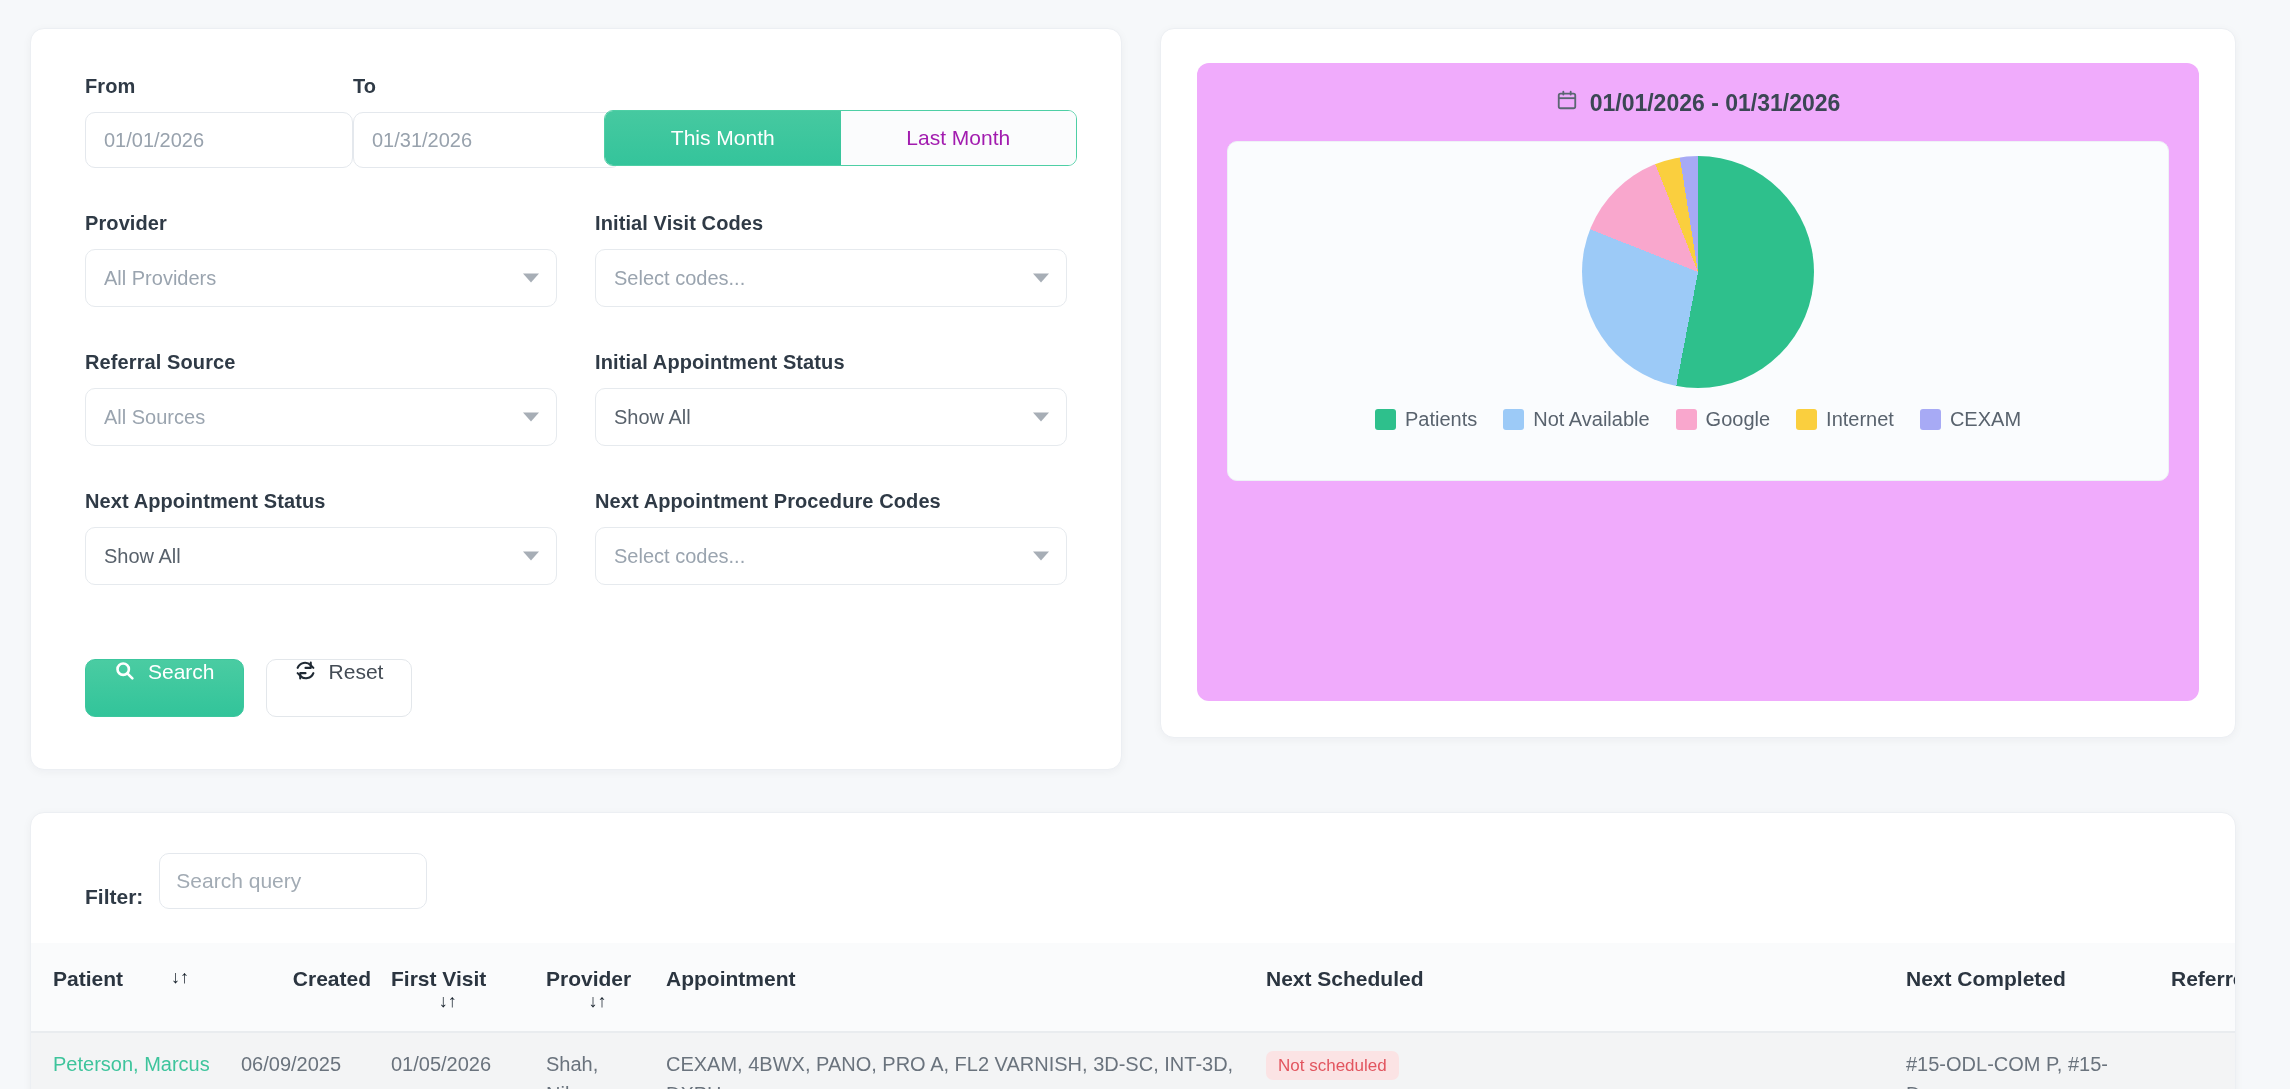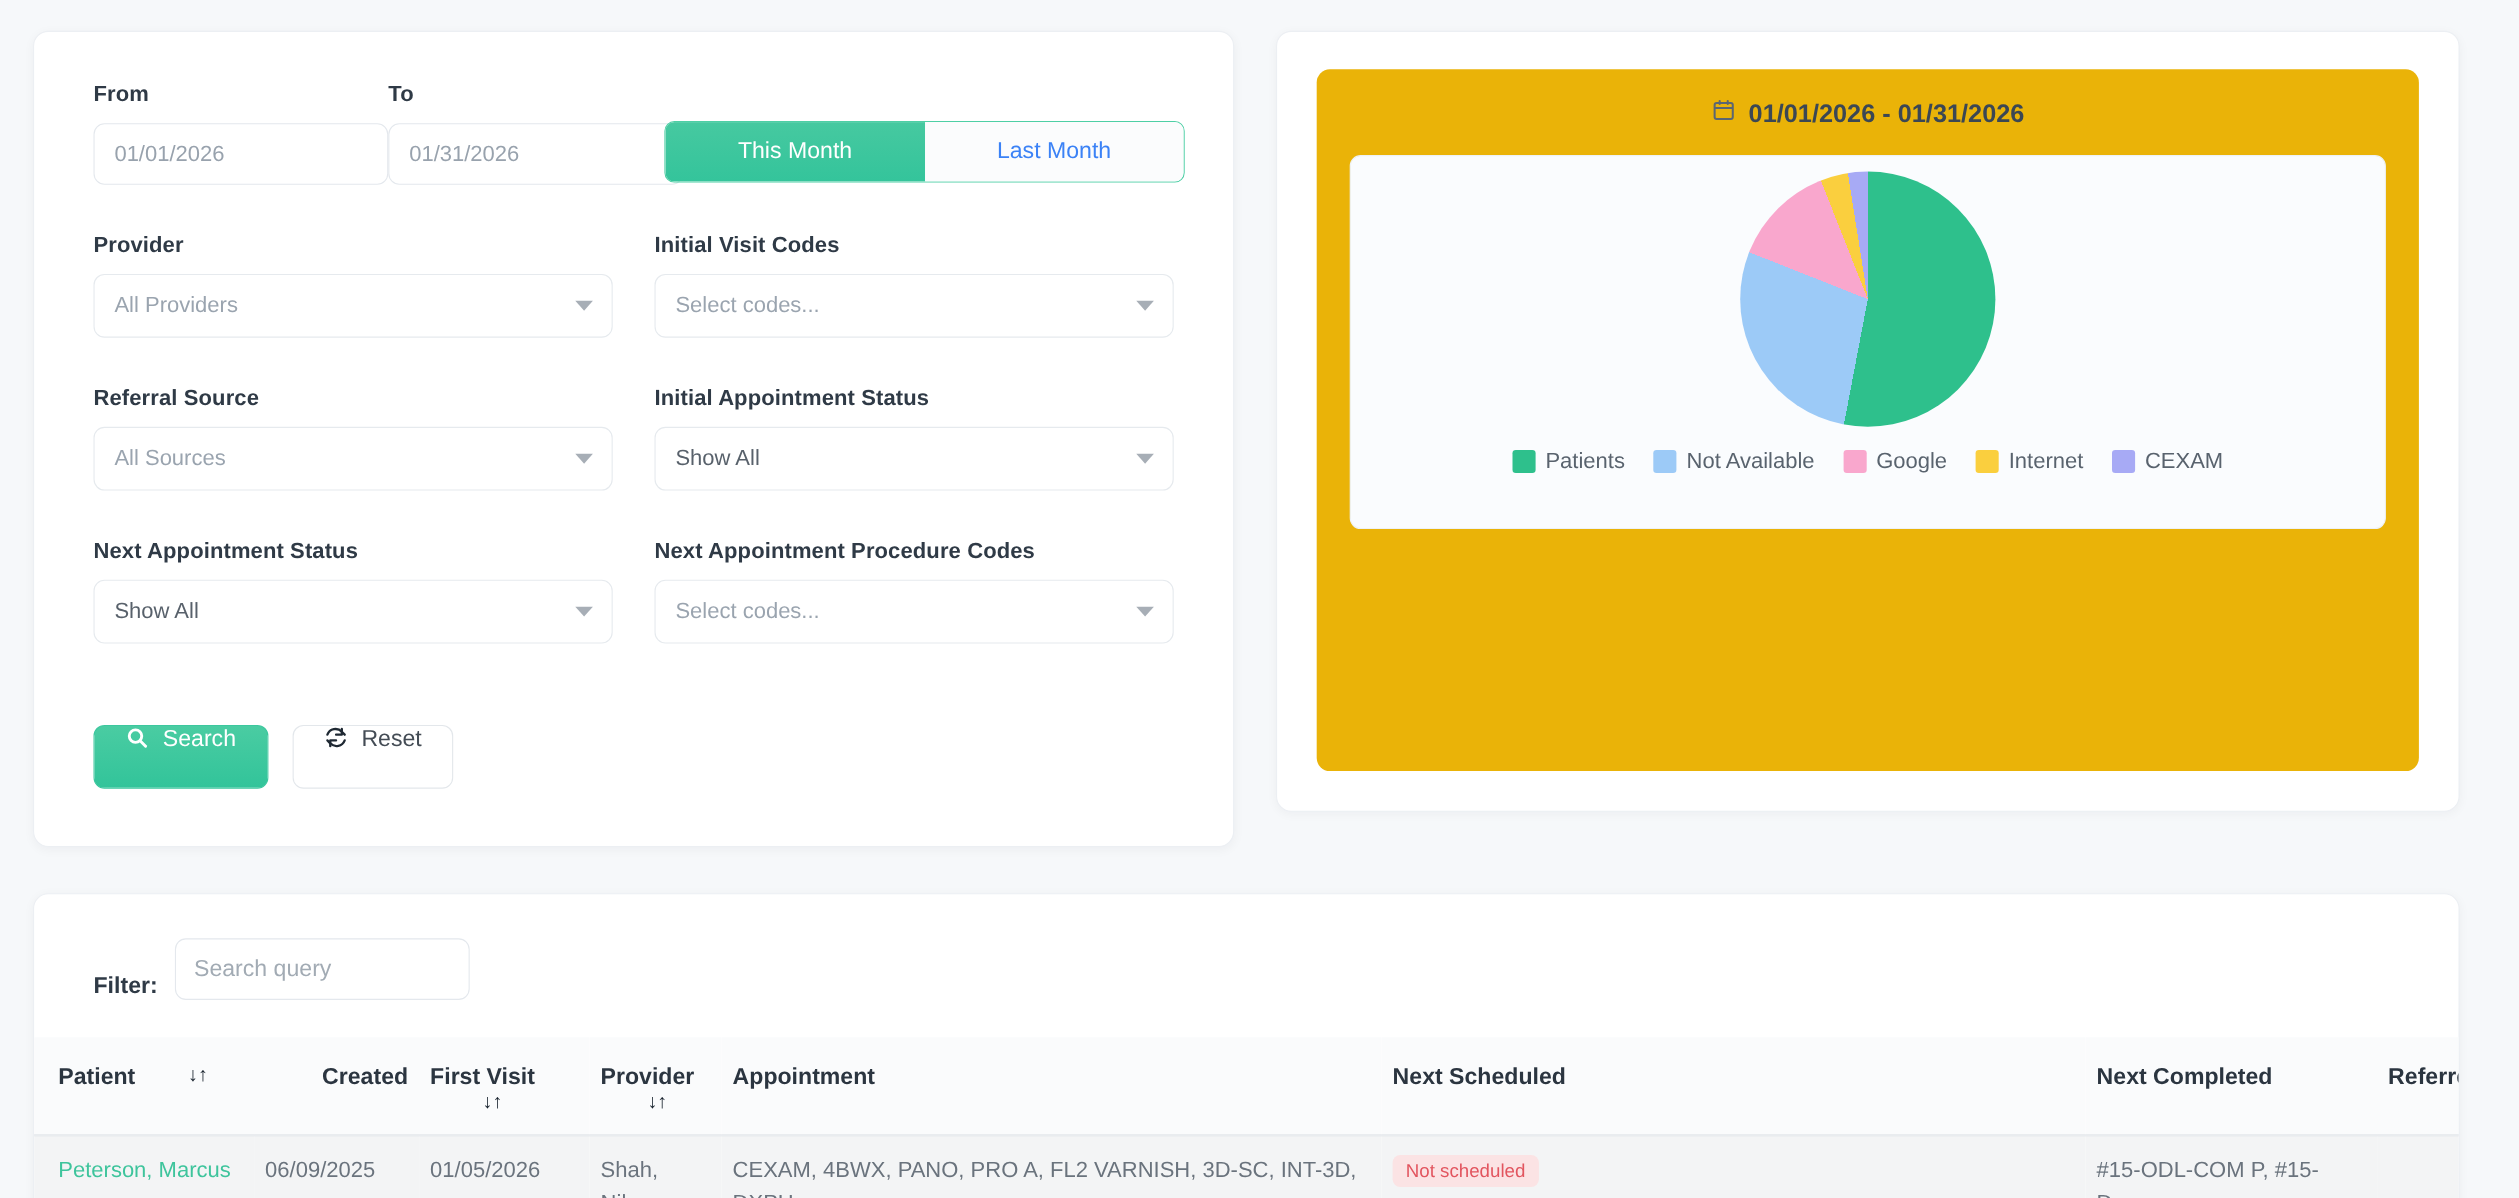--- a/index.html
+++ b/index.html
@@ -93,21 +93,21 @@
     display: flex;
     align-items: center;
     justify-content: center;
   }
   .seg-btn.active {
     background: linear-gradient(180deg,#46c9a0 0%,#34c49b 100%);
     color: #ffffff;
   }
   .seg-btn.inactive {
     background: #fbfcfd;
-    color: #3b82f6;
+    color: #a21caf;
   }
 
   
   .grid2 {
     display: grid;
     grid-template-columns: 472px 472px;
     column-gap: 38px;
     row-gap: 0;
   }
   .grid2 > .cell { margin-bottom: 44px; }
@@ -162,21 +162,21 @@
   }
   .btn-reset {
     background: #fff;
     color: #444c55;
     border-color: #e3e7eb;
   }
   .btn svg { display: block; }
 
   
   .chart-inner {
-    background: #eab308;
+    background: #f0abfc;
     border-radius: 12px;
     padding: 26px 30px 30px 30px;
     height: 638px;
   }
   .chart-title {
     display: flex;
     align-items: center;
     justify-content: center;
     gap: 12px;
     font-size: 23px;

